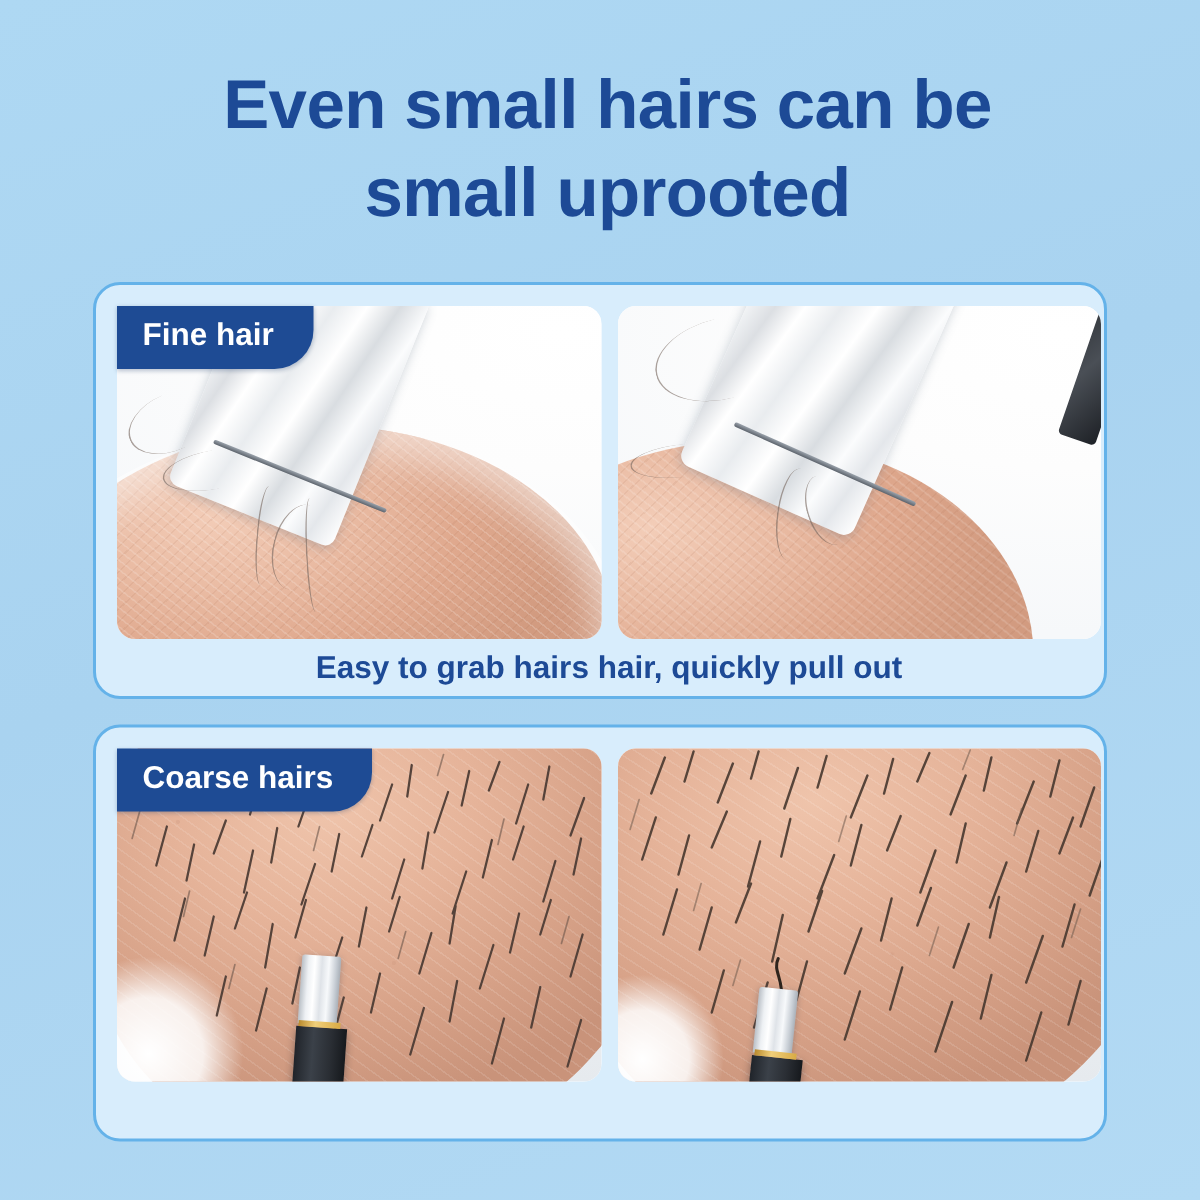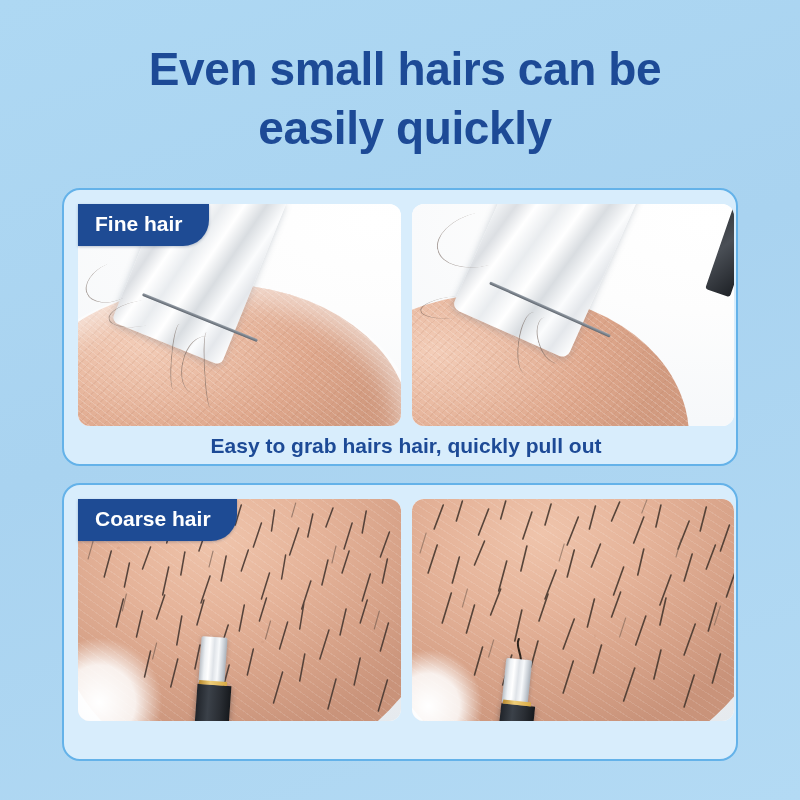--- a/index.html
+++ b/index.html
@@ -225,21 +225,21 @@
     background: radial-gradient(60% 60% at 20% 80%, #ffffff 0%, rgba(255,255,255,.85) 45%, rgba(255,255,255,0) 78%);
   }
 </style>
 </head>
 <body>
 
 <div class="page">
 
   <div class="headline">
     <span class="ln">Even small hairs can be</span>
-    <span class="ln">easily quickly</span>
+    <span class="ln">small uprooted</span>
   </div>
 
   <div class="card" id="card-fine">
     <div class="panels">
 
       <div class="badge">Fine hair</div>
 
       <div class="panel">
         <div class="fine-bg"></div>
         <div class="fine-skin"></div>
@@ -273,21 +273,21 @@
         <div class="hair" style="left:8px; top:92px; width:72px; height:22px; transform:rotate(-6deg);"></div>
       </div>
     </div>
 
     <div class="caption">Easy to grab hairs hair, quickly pull out</div>
   </div>
 
   <div class="card" id="card-coarse">
     <div class="panels">
 
-      <div class="badge">Coarse hair</div>
+      <div class="badge">Coarse hairs</div>
 
       <div class="panel">
         <div class="coarse-bg"></div>
         <div class="coarse-skin"></div>
         <div class="white-fade-left"></div>
 
         <div class="stubble" style="left:0;top:0;width:100%;height:100%;border:0;">
           <svg width="100%" height="100%" viewBox="0 0 320 222" preserveAspectRatio="none">
             <g stroke="#4a3a33" stroke-width="1.5" stroke-linecap="round" fill="none" opacity="0.92">
               <path d="M18 34 l6 -22"></path>

